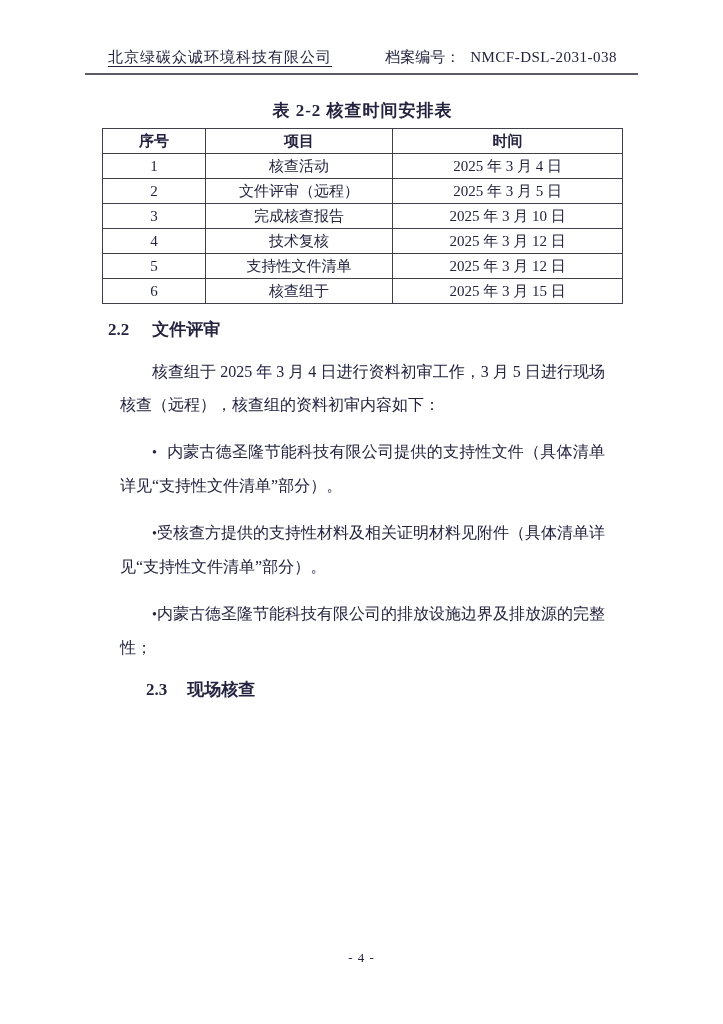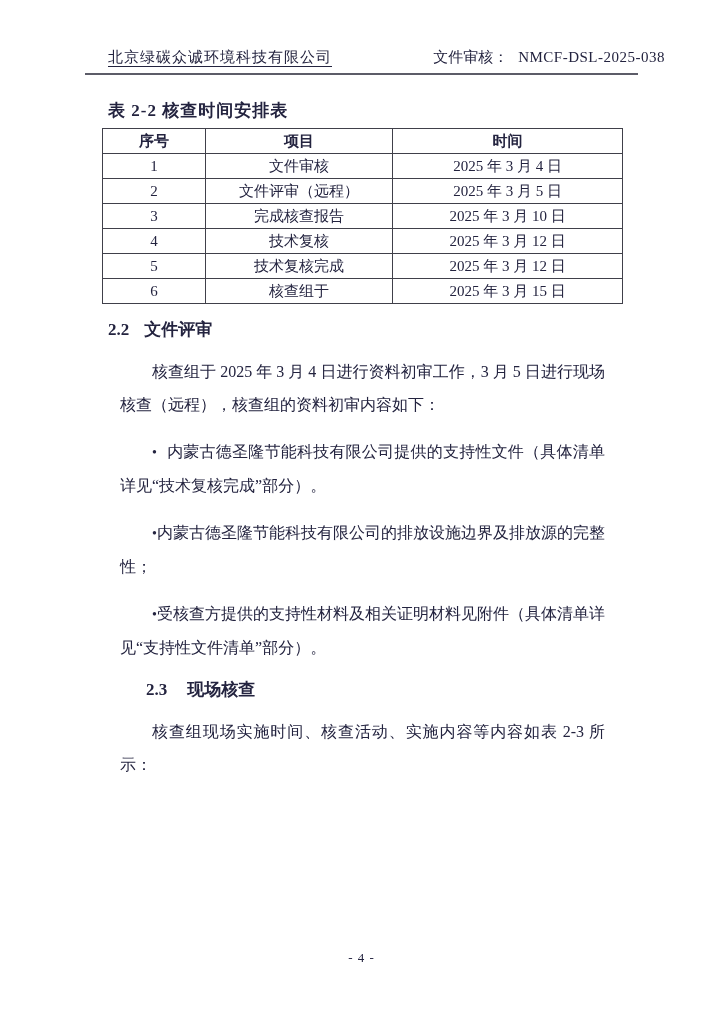--- a/index.html
+++ b/index.html
@@ -11,39 +11,40 @@
     background: #ffffff;
     font-family: "Liberation Serif", "DejaVu Serif", serif;
     color: #23233f;
     overflow: hidden;
   }
   
   .doc-header {
     display: flex;
     justify-content: space-between;
     align-items: baseline;
-    padding: 48px 58px 6px 108px;
+    padding: 48px 106px 6px 108px;
     font-size: 15px;
     border-radius: 28px;
   }
   .company-name {
     text-decoration: underline;
     text-underline-offset: 4px;
     letter-spacing: 1px;
   }
   .archive { white-space: nowrap; }
   .archive-no { margin-left: 10px; letter-spacing: 0.5px; }
   .header-rule {
     margin: 0 85px;
     border-bottom: 2px solid #5c5c68;
   }
   
   .content { padding: 0 106px 0 108px; }
   .table-title {
     margin: 24px 0 6px 0;
+    text-align: center;
     font-size: 17px;
     font-weight: bold;
     letter-spacing: 1px;
   }
   table.schedule {
     border-collapse: collapse;
     table-layout: fixed;
     margin-left: -6px;
     width: 520px;
     font-size: 15px;
@@ -59,21 +60,21 @@
     padding: 0 4px;
     white-space: nowrap;
   }
   table.schedule th { font-weight: bold; font-size: 15px; }
   
   .sec {
     margin: 14px 0 4px 0;
     font-size: 17px;
     font-weight: bold;
   }
-  .sec .sec-num { margin-right: 15px; }
+  .sec .sec-num { margin-right: 23px; }
   .sec.indented { padding-left: 38px; }
   .sec.indented .sec-num { margin-right: 20px; margin-top: 16px; }
   p.body {
     margin: 14px 12px;
     font-size: 16px;
     line-height: 33px;
     text-align: justify;
     text-indent: 2em;
   }
   .bullet-marker { font-size: 14px; }
@@ -90,21 +91,21 @@
   }
 </style>
 </head>
 <body>
 
 <div class="page">
 
   <header class="doc-header">
     <span class="company-name">北京绿碳众诚环境科技有限公司</span>
     <span class="archive">
-      <span>文件审核：</span><span class="archive-no">NMCF-DSL-2025-038</span>
+      <span>档案编号：</span><span class="archive-no">NMCF-DSL-2031-038</span>
     </span>
   </header>
   <div class="header-rule"></div>
 
   <main class="content">
 
     <div class="table-title">表 2-2 核查时间安排表</div>
 
     <table class="schedule">
       <colgroup>
@@ -115,75 +116,74 @@
       <thead>
         <tr>
           <th>序号</th>
           <th>项目</th>
           <th>时间</th>
         </tr>
       </thead>
       <tbody>
         <tr>
           <td>1</td>
-          <td>文件审核</td>
+          <td>核查活动</td>
           <td>2025 年 3 月 4 日</td>
         </tr>
         <tr>
           <td>2</td>
           <td>文件评审（远程）</td>
           <td>2025 年 3 月 5 日</td>
         </tr>
         <tr>
           <td>3</td>
           <td>完成核查报告</td>
           <td>2025 年 3 月 10 日</td>
         </tr>
         <tr>
           <td>4</td>
           <td>技术复核</td>
           <td>2025 年 3 月 12 日</td>
         </tr>
         <tr>
           <td>5</td>
-          <td>技术复核完成</td>
+          <td>支持性文件清单</td>
           <td>2025 年 3 月 12 日</td>
         </tr>
         <tr>
           <td>6</td>
           <td>核查组于</td>
           <td>2025 年 3 月 15 日</td>
         </tr>
       </tbody>
     </table>
 
     <h2 class="sec">
       <span class="sec-num">2.2</span><span class="sec-title">文件评审</span>
     </h2>
 
     <p class="body">核查组于 2025 年 3 月 4 日进行资料初审工作，3 月 5 日进行现场核查（远程），核查组的资料初审内容如下：</p>
 
     <p class="body">
-      <span class="bullet-marker spaced">•</span><span>内蒙古德圣隆节能科技有限公司提供的支持性文件（具体清单详见“技术复核完成”部分）。</span>
+      <span class="bullet-marker spaced">•</span><span>内蒙古德圣隆节能科技有限公司提供的支持性文件（具体清单详见“支持性文件清单”部分）。</span>
     </p>
 
 
     <p class="body">
-      <span class="bullet-marker">•</span><span>内蒙古德圣隆节能科技有限公司的排放设施边界及排放源的完整性；</span>
+      <span class="bullet-marker">•</span><span>受核查方提供的支持性材料及相关证明材料见附件（具体清单详见“支持性文件清单”部分）。</span>
     </p>
 
     <p class="body">
-      <span class="bullet-marker">•</span><span>受核查方提供的支持性材料及相关证明材料见附件（具体清单详见“支持性文件清单”部分）。</span>
+      <span class="bullet-marker">•</span><span>内蒙古德圣隆节能科技有限公司的排放设施边界及排放源的完整性；</span>
     </p>
 
     <h2 class="sec indented">
       <span class="sec-num">2.3</span><span class="sec-title">现场核查</span>
     </h2>
 
-    <p class="body">核查组现场实施时间、核查活动、实施内容等内容如表 2-3 所示：</p>
 
   </main>
 
   <footer class="doc-footer">
     <span>- 4 -</span>
   </footer>
 
 </div>
 
 </body></html>

